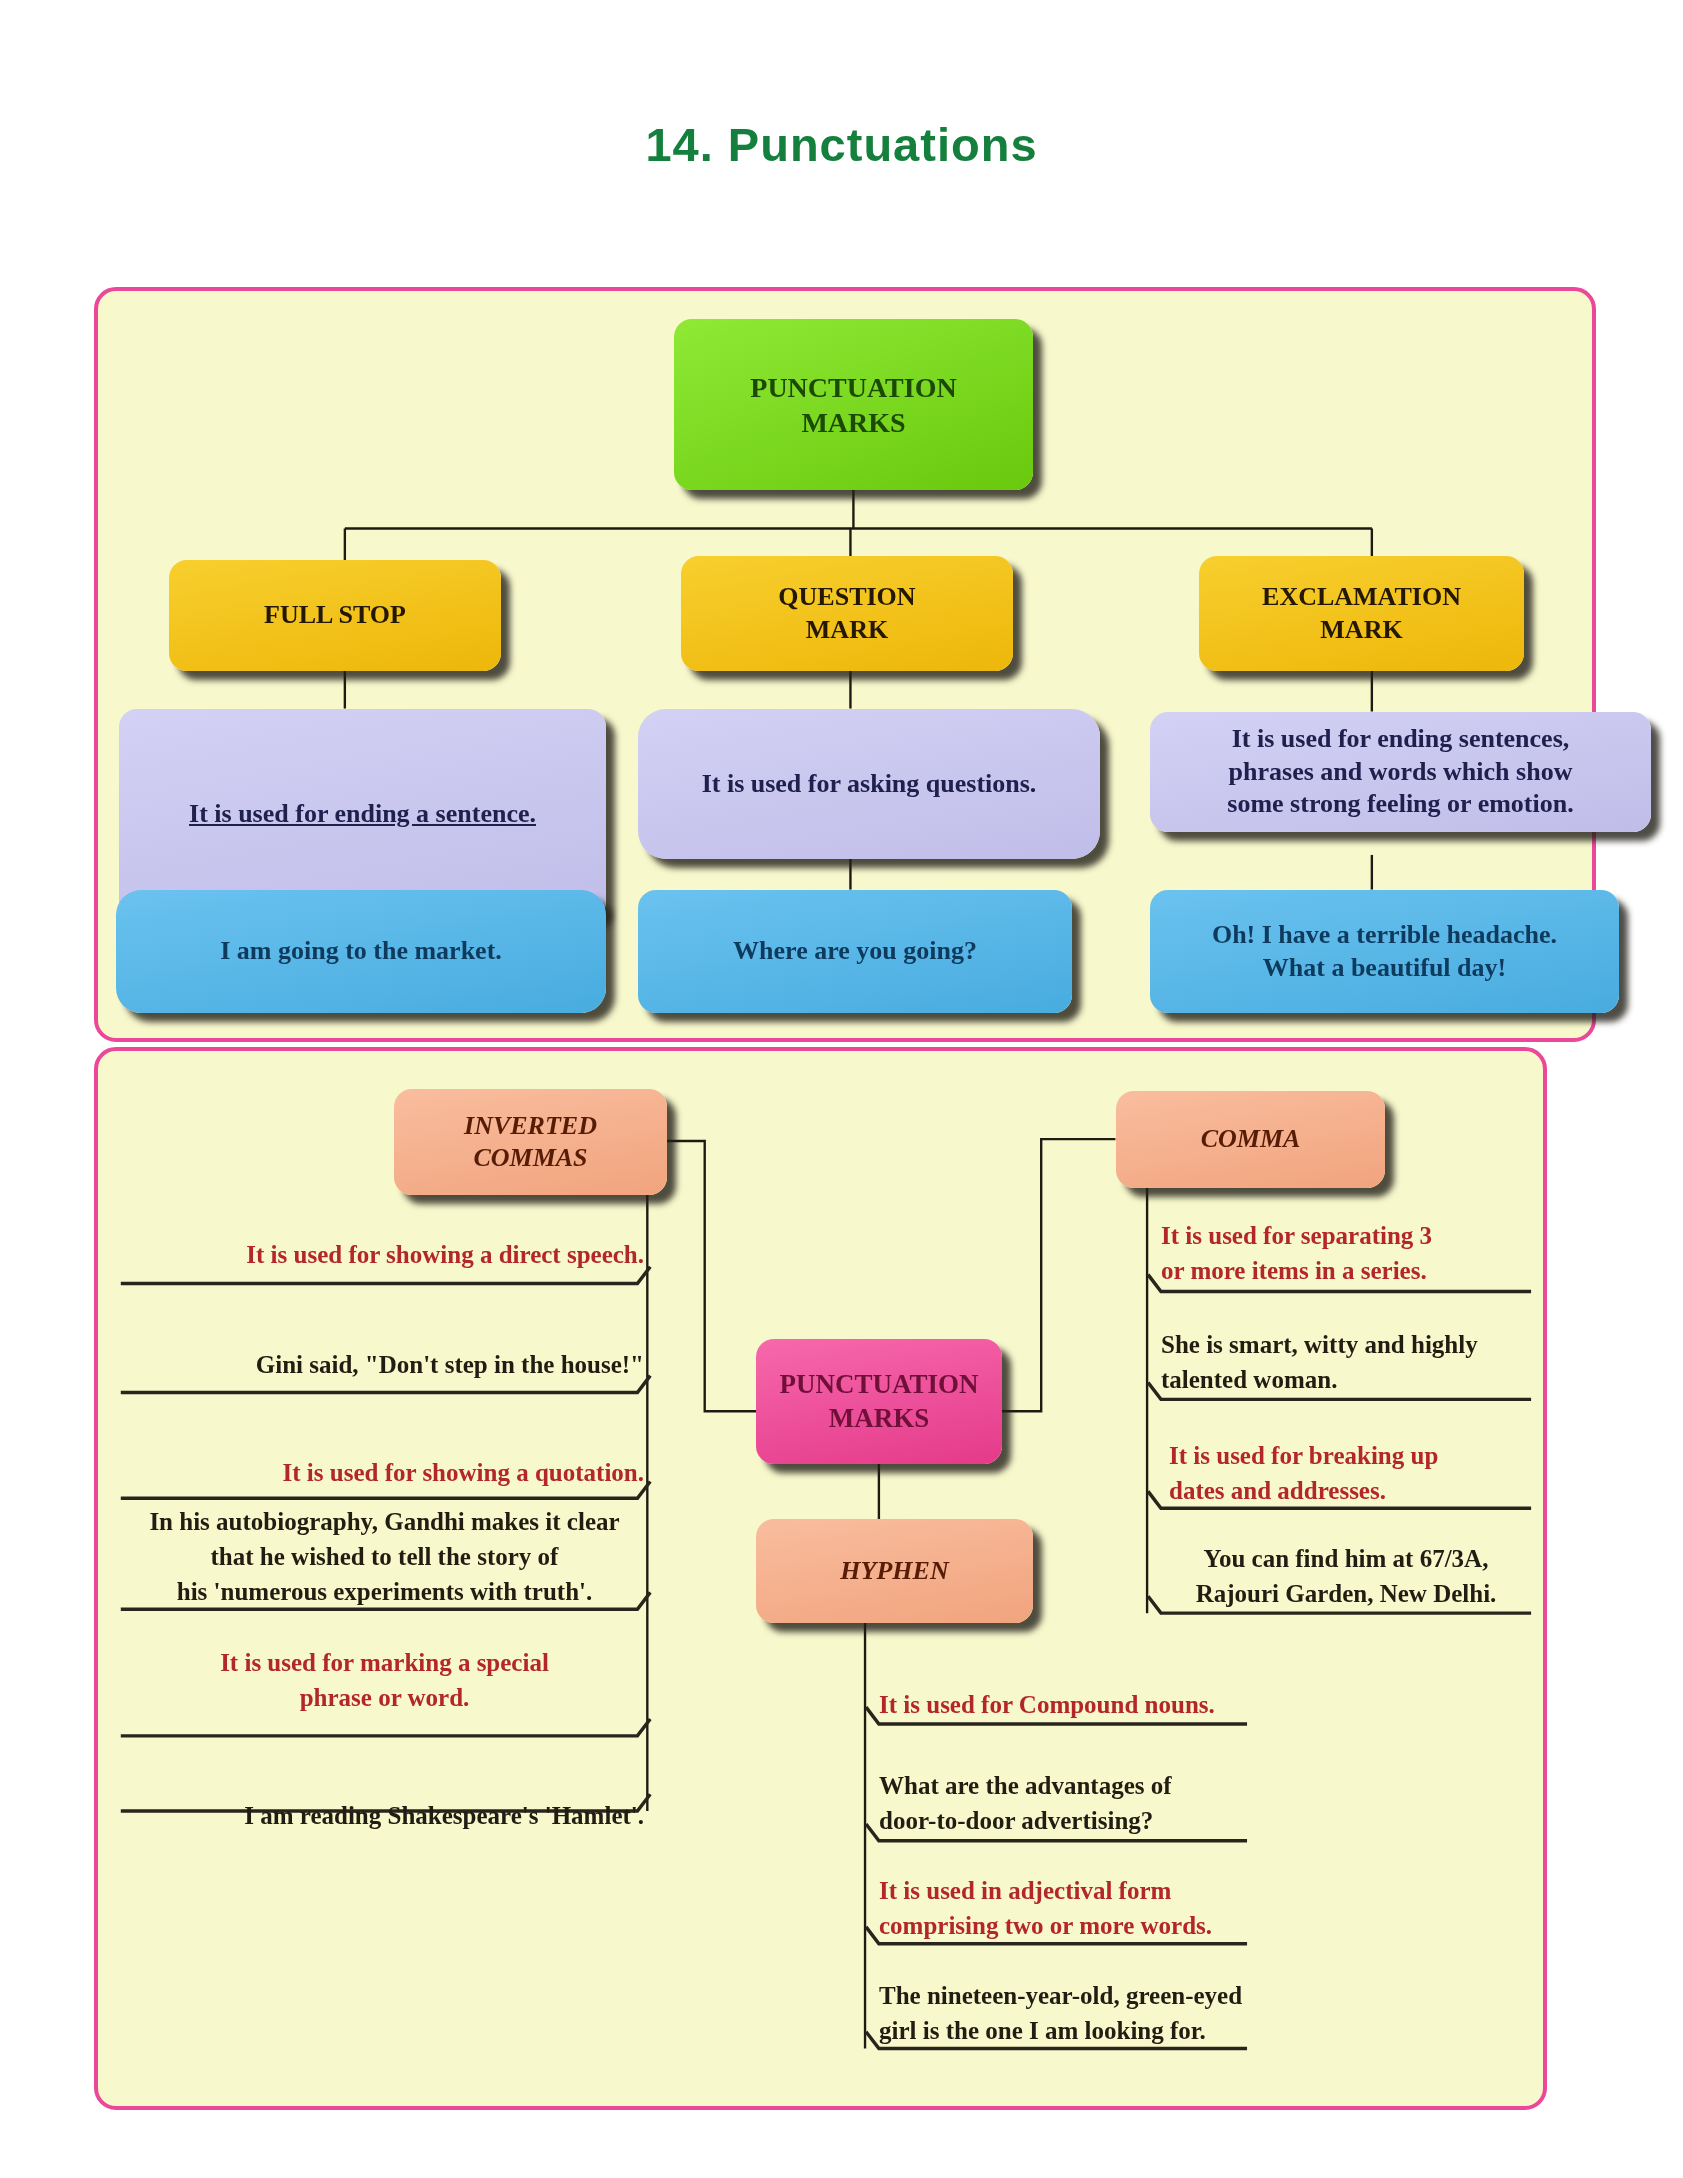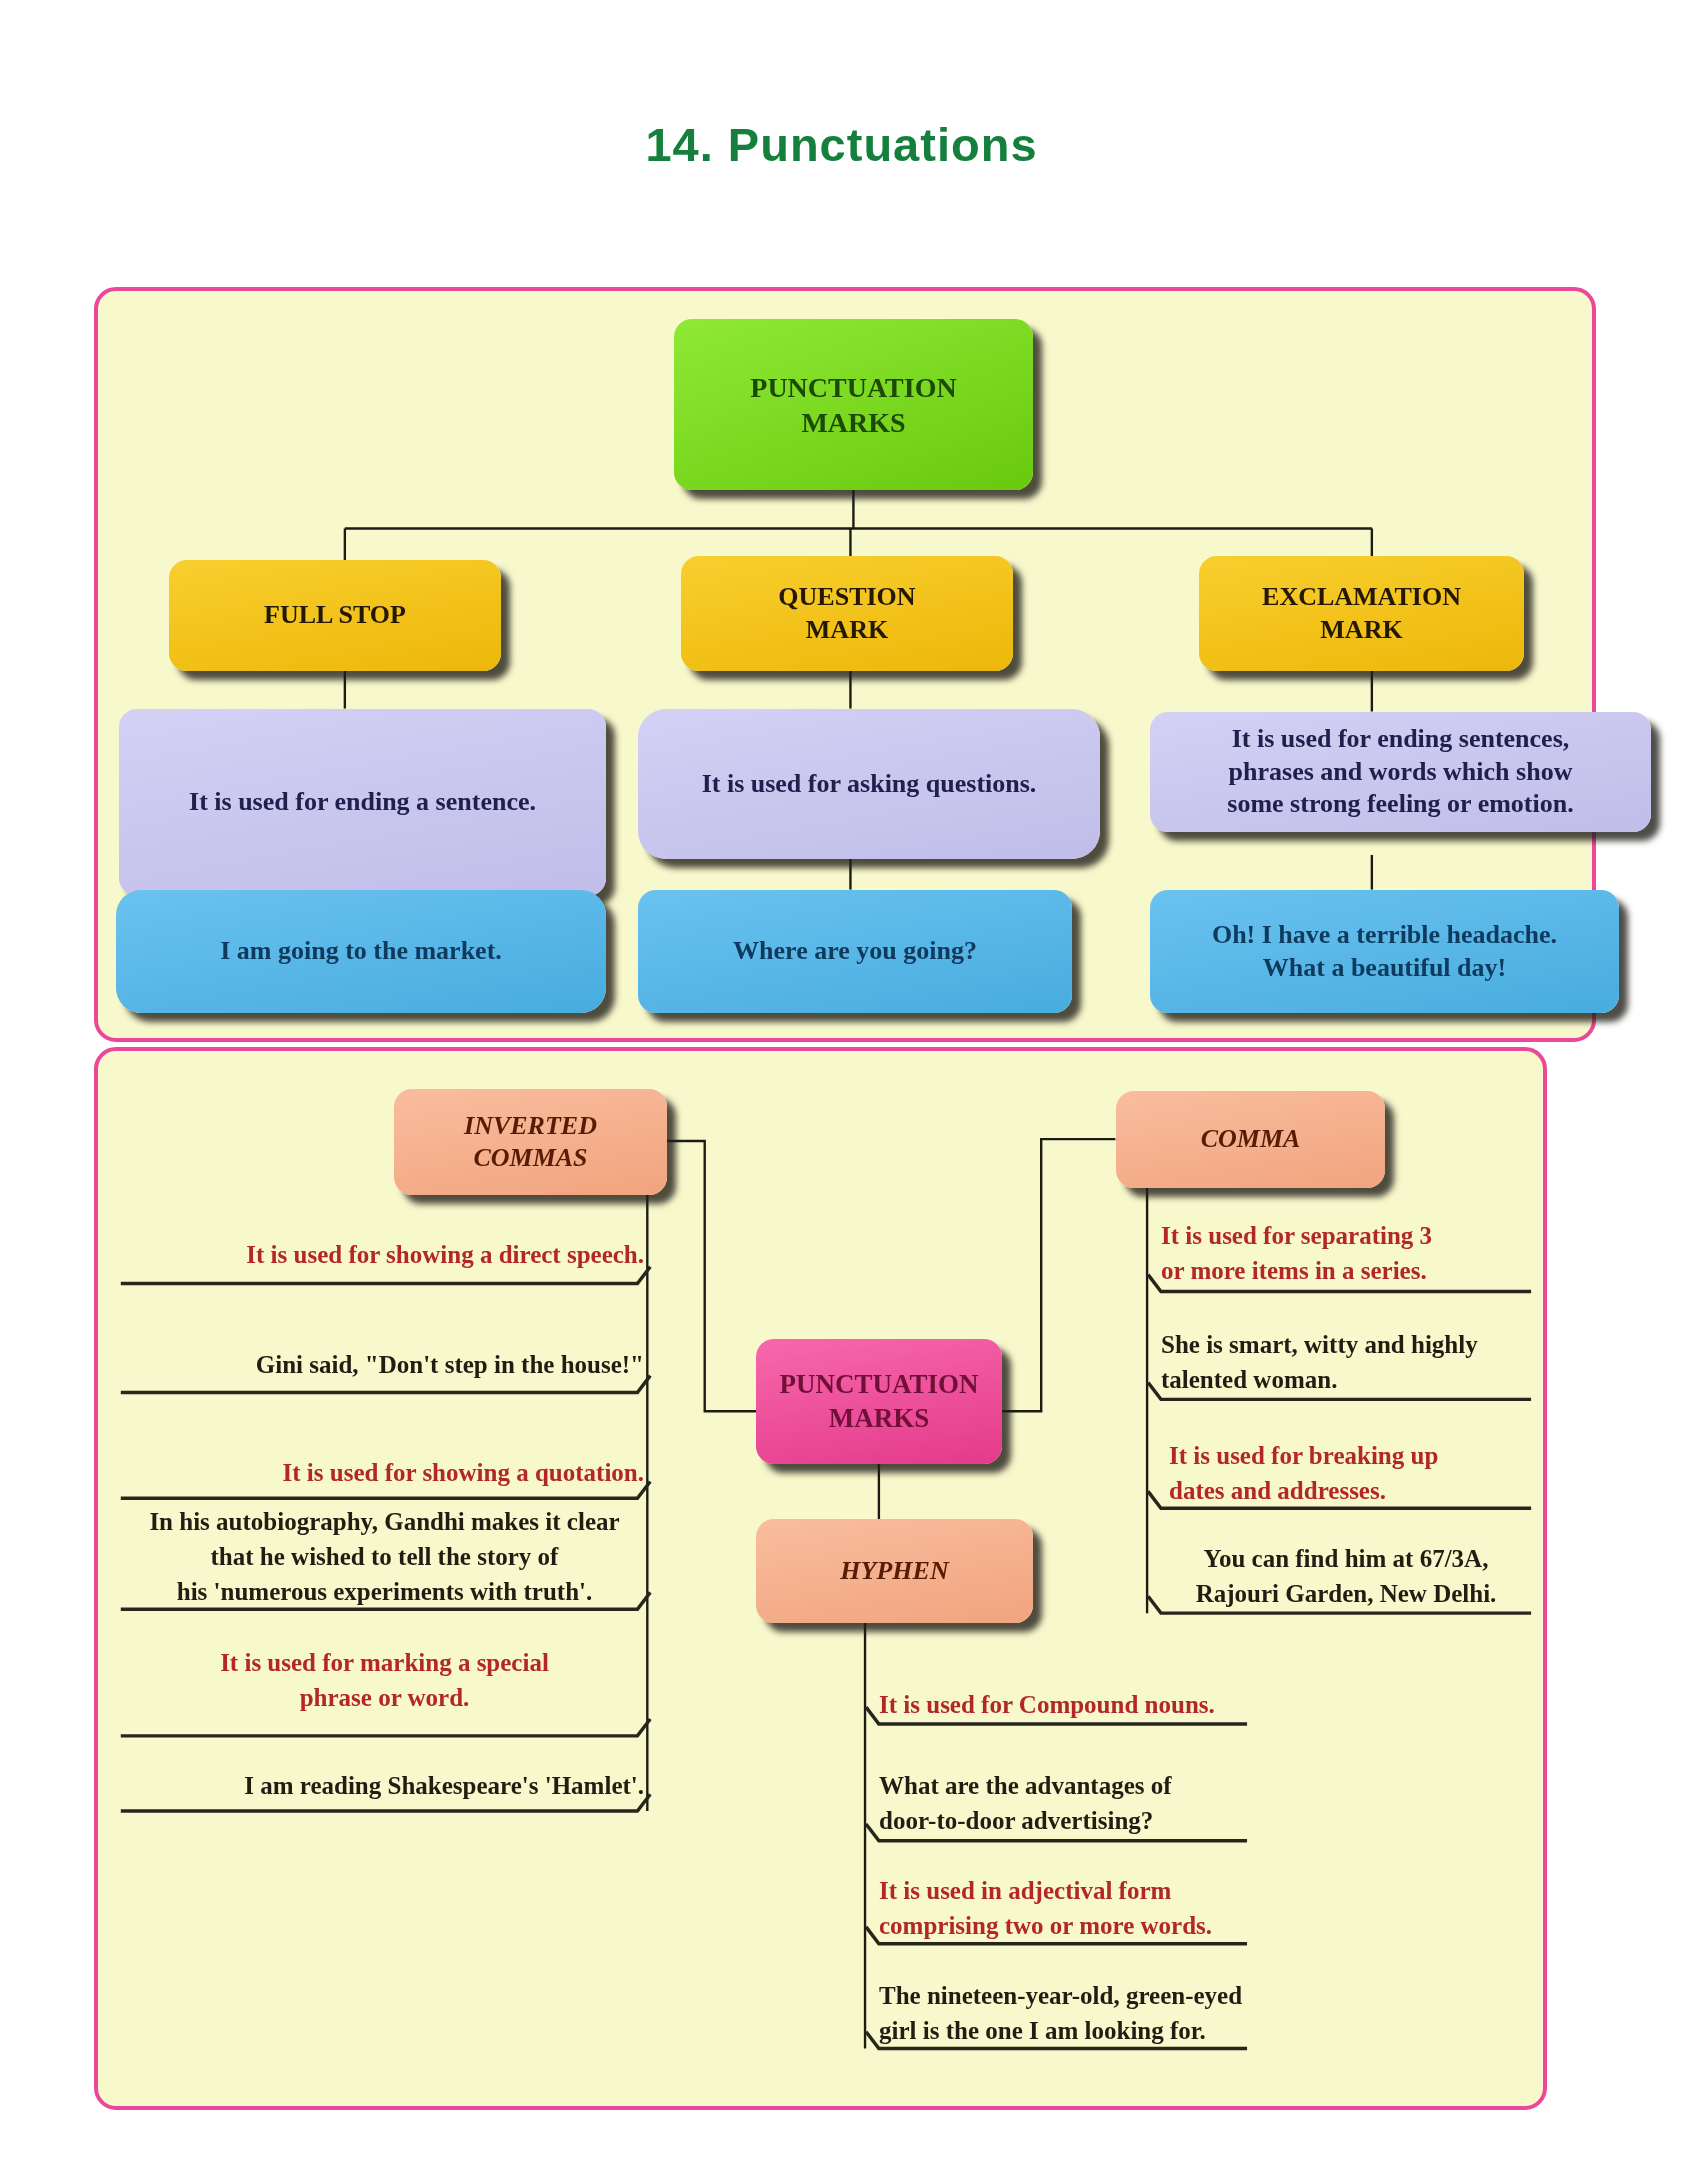--- a/index.html
+++ b/index.html
@@ -52,21 +52,21 @@
 
     <div class="node green" style="left:576px;top:28px;width:359px;height:171px;">PUNCTUATION
 MARKS</div>
 
     <div class="node yellow" style="left:71px;top:269px;width:332px;height:111px;">FULL STOP</div>
     <div class="node yellow" style="left:583px;top:265px;width:332px;height:115px;">QUESTION
 MARK</div>
     <div class="node yellow" style="left:1101px;top:265px;width:325px;height:115px;">EXCLAMATION
 MARK</div>
 
-    <div class="node lav" style="left:21px;top:418px;width:451px;height:179px;padding:4px 18px;">It is used for ending a sentence.</div>
+    <div class="node lav" style="left:21px;top:418px;width:451px;height:179px;padding:16px 18px;text-decoration:underline;">It is used for ending a sentence.</div>
     <div class="node lav" style="left:540px;top:418px;width:426px;height:150px;padding:0 18px;border-radius:28px;">It is used for asking questions.</div>
     <div class="node lav" style="left:1052px;top:421px;width:445px;height:120px;padding:0 28px;">It is used for ending sentences,
 phrases and words which show
 some strong feeling or emotion.</div>
 
     <div class="node blue" style="left:18px;top:599px;width:454px;height:123px;padding:0 18px;border-radius:25px;">I am going to the market.</div>
     <div class="node blue" style="left:540px;top:599px;width:426px;height:123px;padding:0 4px;">Where are you going?</div>
     <div class="node blue" style="left:1052px;top:599px;width:445px;height:123px;padding:0 12px;">Oh! I have a terrible headache.
 What a beautiful day!</div>
   </div>
@@ -108,21 +108,21 @@
     <div class="node peach" style="left:658px;top:468px;width:277px;height:104px;text-align:right;">HYPHEN</div>
 
     <div class="stmt red alignR" style="left:23px;top:186px;width:523px;">It is used for showing a direct speech.</div>
     <div class="stmt dark alignR" style="left:23px;top:296px;width:523px;">Gini said, "Don't step in the house!"</div>
     <div class="stmt red alignR" style="left:23px;top:404px;width:523px;">It is used for showing a quotation.</div>
     <div class="stmt dark alignC" style="left:23px;top:453px;width:527px;">In his autobiography, Gandhi makes it clear
 that he wished to tell the story of
 his 'numerous experiments with truth'.</div>
     <div class="stmt red alignC" style="left:23px;top:594px;width:527px;">It is used for marking a special
 phrase or word.</div>
-    <div class="stmt dark alignR" style="left:23px;top:717px;width:523px;">I am reading Shakespeare's 'Hamlet'.</div>
+    <div class="stmt dark alignR" style="left:23px;top:747px;width:523px;">I am reading Shakespeare's 'Hamlet'.</div>
 
     <div class="stmt red" style="left:1063px;top:167px;width:370px;">It is used for separating 3
 or more items in a series.</div>
     <div class="stmt dark" style="left:1063px;top:276px;width:370px;">She is smart, witty and highly
 talented woman.</div>
     <div class="stmt red" style="left:1071px;top:387px;width:370px;">It is used for breaking up
 dates and addresses.</div>
     <div class="stmt dark alignC" style="left:1063px;top:490px;width:370px;">You can find him at 67/3A,
 Rajouri Garden, New Delhi.</div>
 

